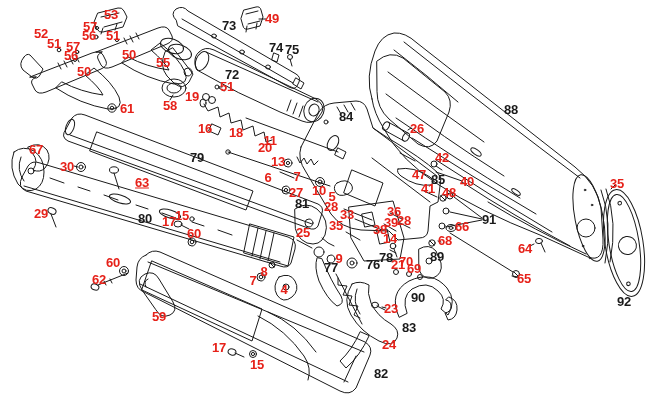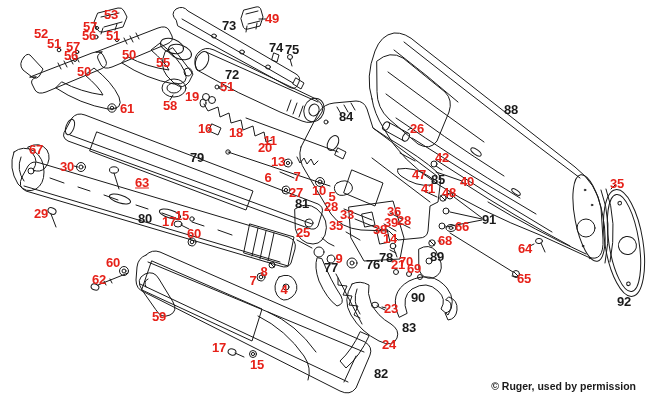--- a/index.html
+++ b/index.html
@@ -383,14 +383,13 @@
       <span class="lbl black" style="left: 437px; top: 256px;">89</span>
       <span class="lbl black" style="left: 386px; top: 257px;">78</span>
       <span class="lbl black" style="left: 373px; top: 264px;">76</span>
       <span class="lbl black" style="left: 331px; top: 267px;">77</span>
       <span class="lbl black" style="left: 418px; top: 297px;">90</span>
       <span class="lbl black" style="left: 388px; top: 327px; margin-left: 21px;">83</span>
       <span class="lbl black" style="left: 381px; top: 373px;">82</span>
       <span class="lbl black" style="left: 624px; top: 301px;">92</span>
     </div>
 
-  <span class="credit">© Ruger, used by permission</span>
 </div>
 
 </body></html>

